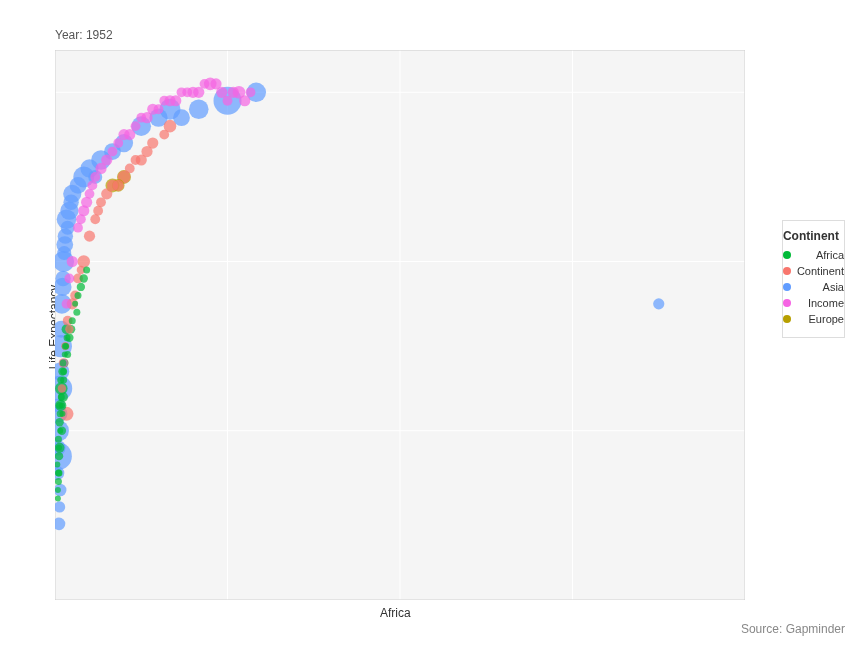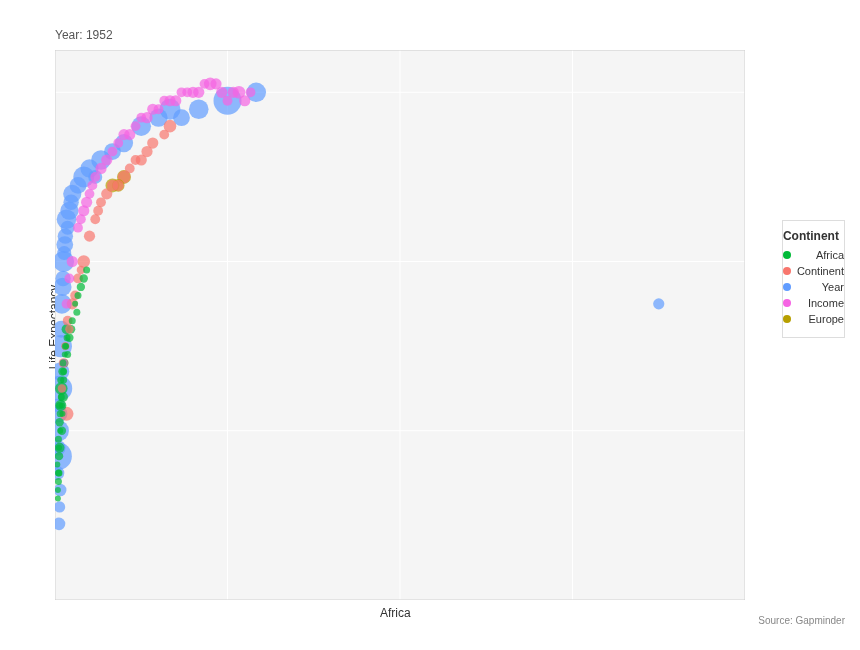--- a/index.html
+++ b/index.html
@@ -27,23 +27,23 @@
     .chart-subtitle {
       position: absolute;
       top: 28px;
       left: 55px;
       font-size: 12px;
       color: #555;
       text-align: center;
     }
     .source-text {
       position: absolute;
-      bottom: 24px;
+      bottom: 14px;
       right: 15px;
-      font-size: 10px;
+      font-size: 12px;
       color: #888;
     }
     .legend {
       position: absolute;
       top: 220px;
       right: 15px;
       background: #fff;
       border: 1px solid #ddd;
       padding: 8px 0;
       font-size: 11px;
@@ -115,21 +115,21 @@
         <div class="legend-item">
           <div class="legend-dot" style="background:#00BA38"></div>
           <span>Africa</span>
         </div>
         <div class="legend-item">
           <div class="legend-dot" style="background:#F8766D"></div>
           <span>Continent</span>
         </div>
         <div class="legend-item">
           <div class="legend-dot" style="background:#619CFF"></div>
-          <span>Year</span>
+          <span>Asia</span>
         </div>
         <div class="legend-item">
           <div class="legend-dot" style="background:#F564E3"></div>
           <span>Income</span>
         </div>
         <div class="legend-item">
           <div class="legend-dot" style="background:#B79F00"></div>
           <span>Europe</span>
         </div>
       </div>

